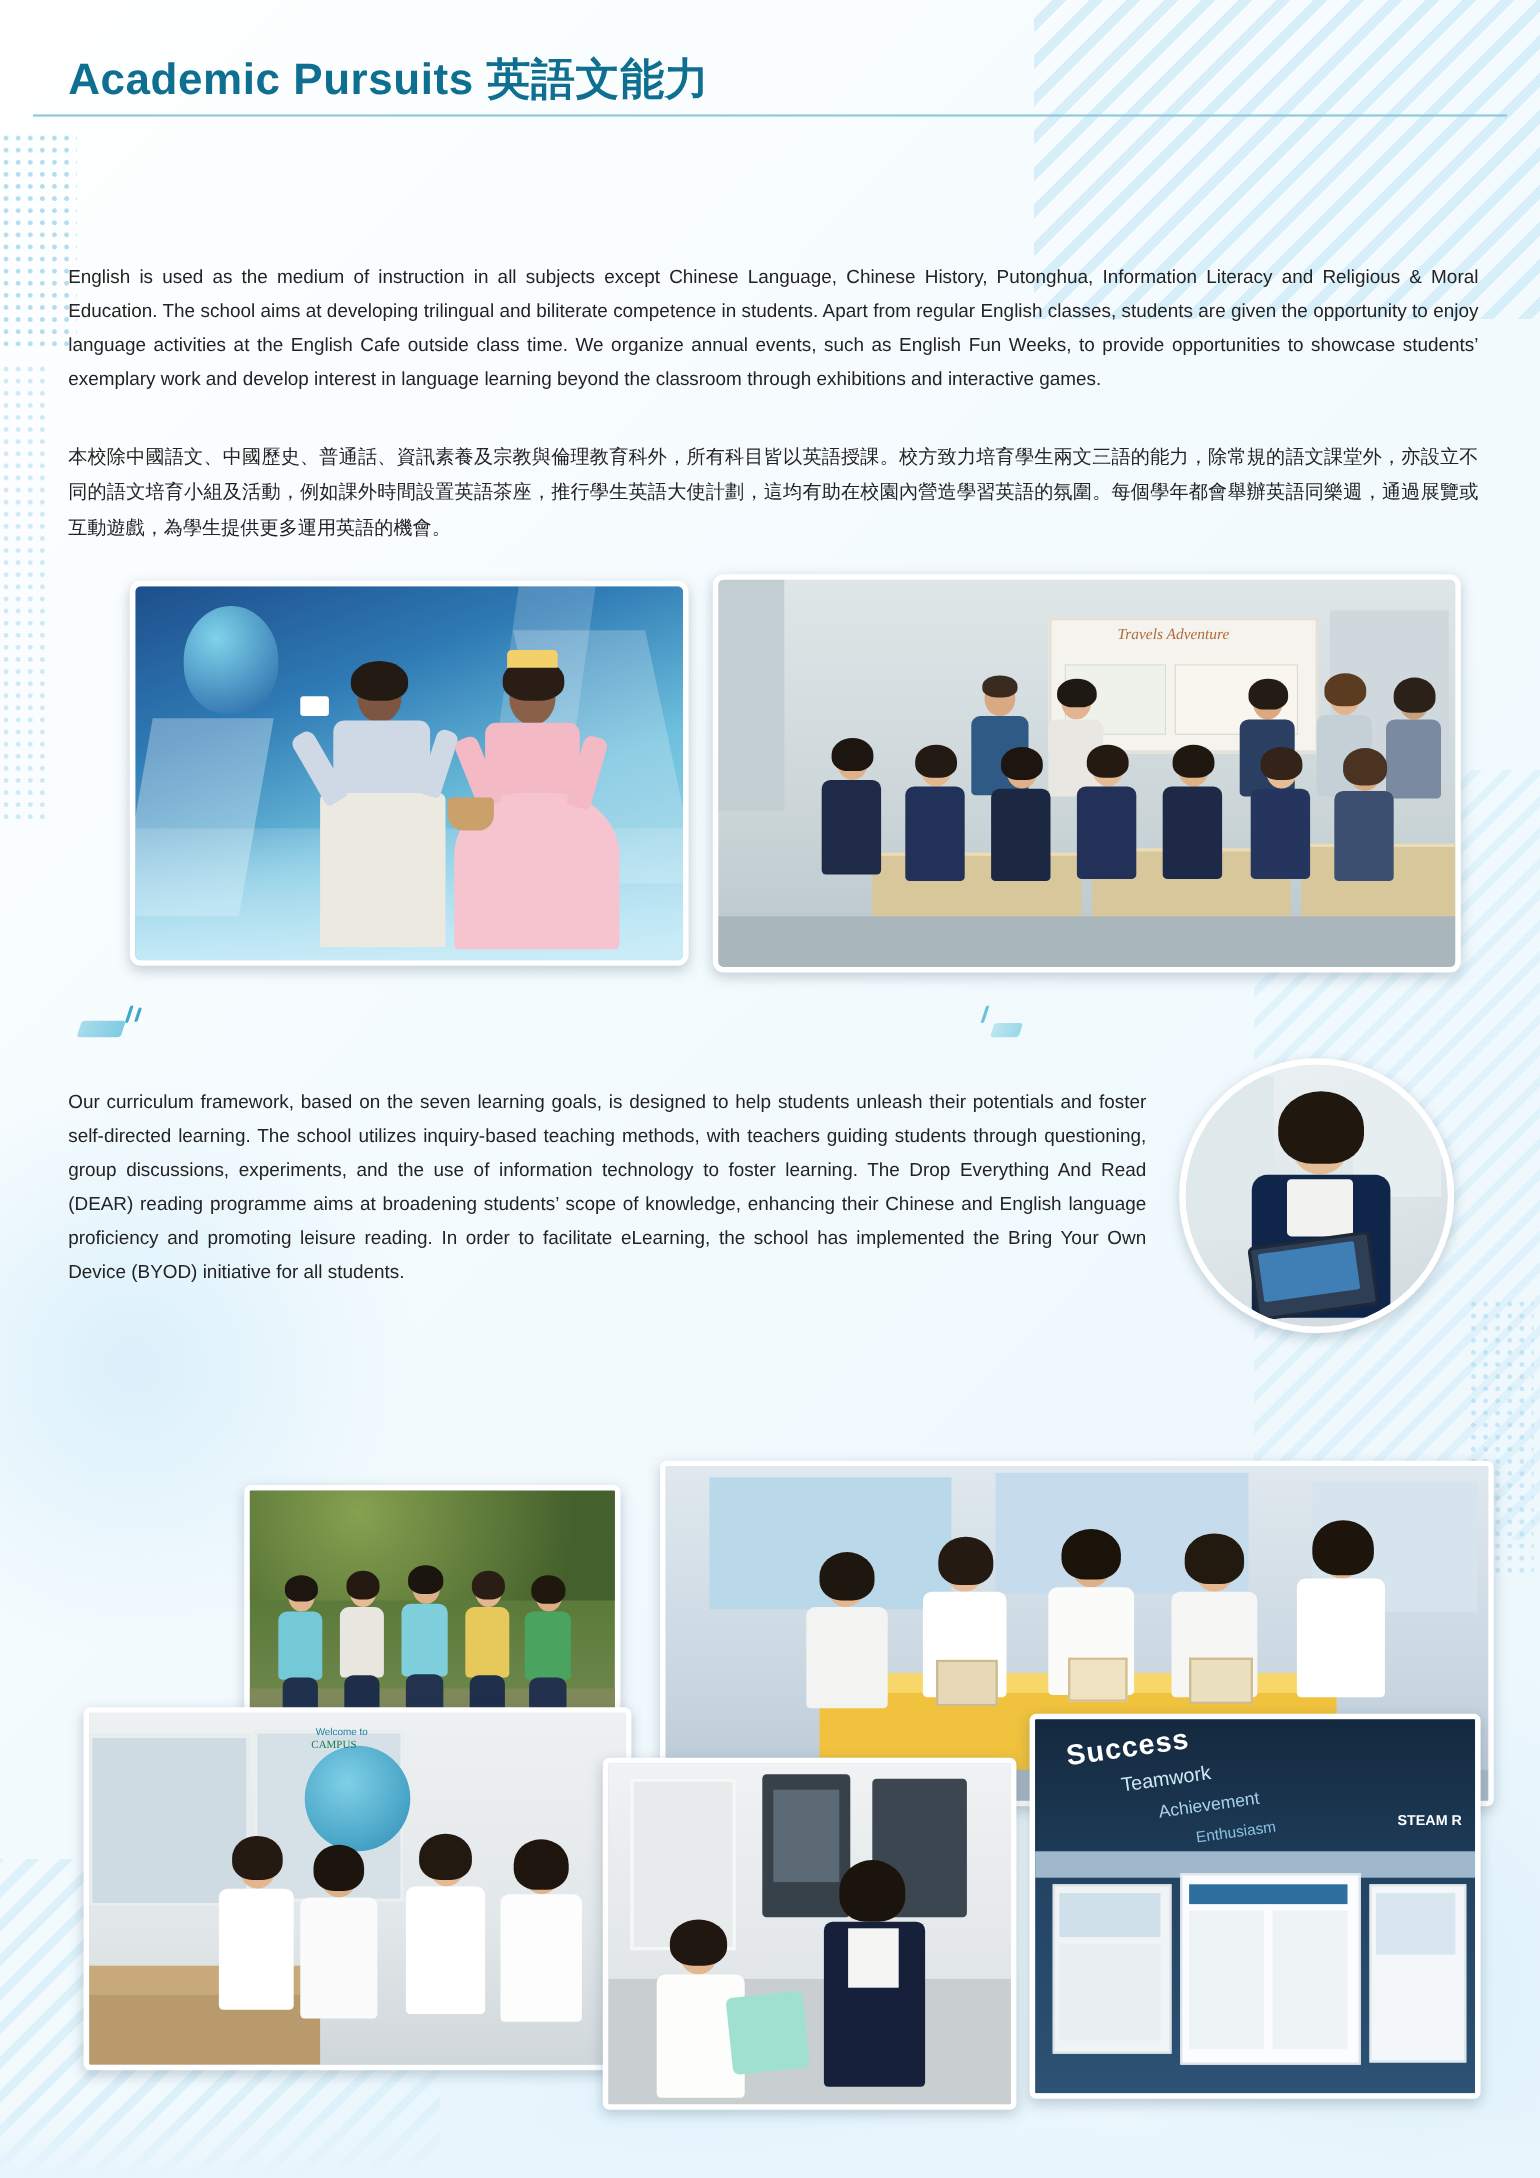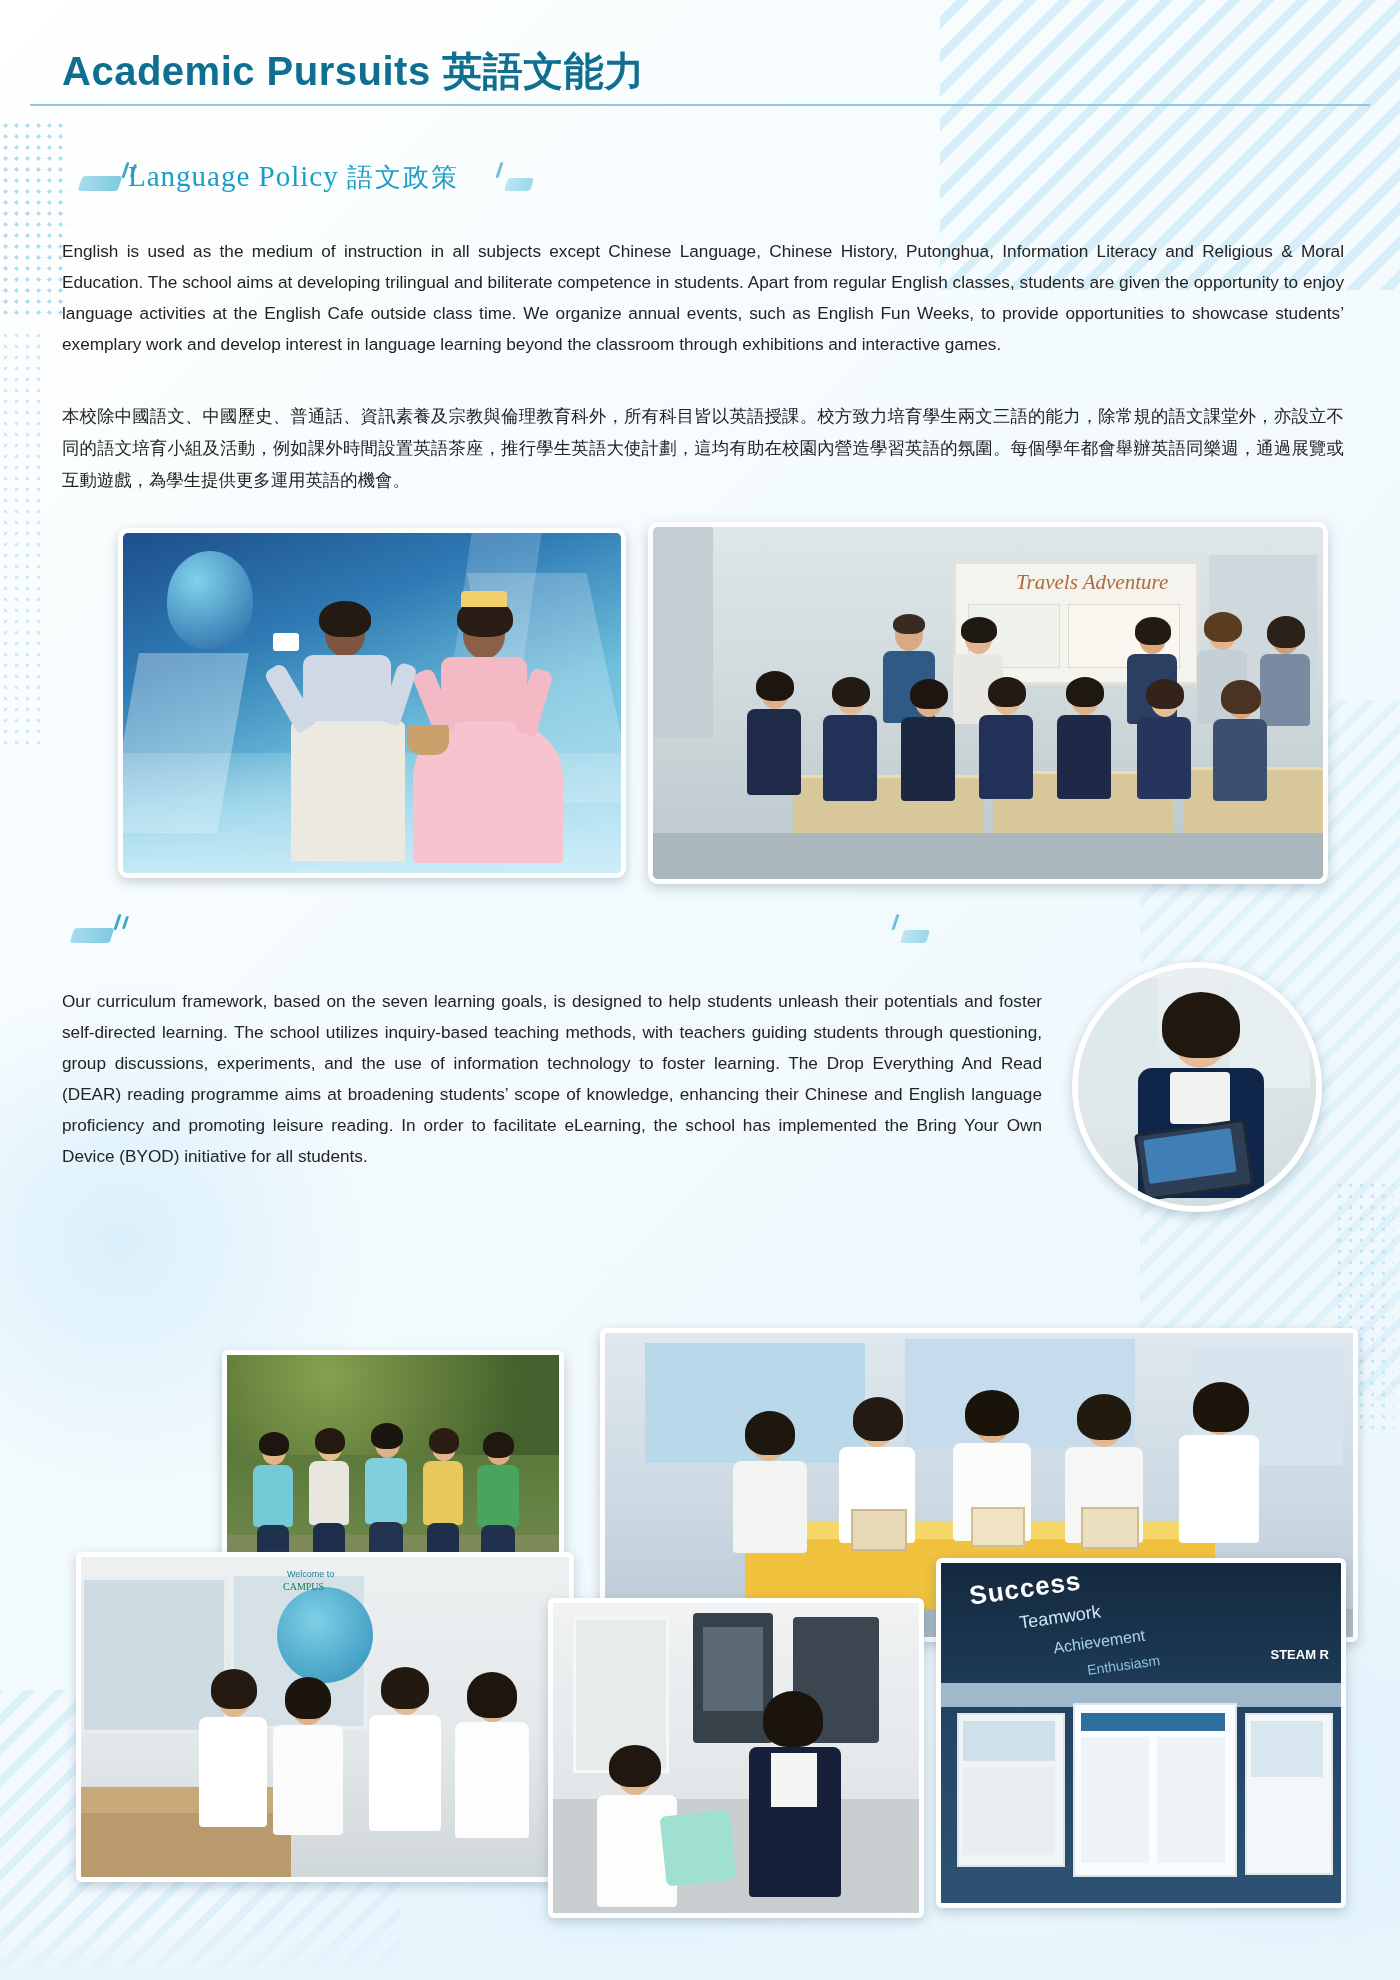--- a/index.html
+++ b/index.html
@@ -248,31 +248,20 @@
     <div class="wash-right"></div>
     <div class="wash-bottom"></div>
   </div>
 
   <div class="page-title">
     <span class="en">Academic Pursuits</span>
     <span class="zh">英語文能力</span>
   </div>
   <div class="title-rule"></div>
 
-  <div class="section-head" style="top:160px; left:80px; width:520px;">
-    <div class="sh-bar"></div>
-    <div class="sh-tick" style="left:44px;"></div>
-    <div class="sh-tick" style="left:52px; height:13px; top:4px;"></div>
-    <div class="sh-text">
-      <span>Language Policy</span>
-      <span class="zh">語文政策</span>
-    </div>
-    <div class="sh-tail" style="left:426px;"></div>
-    <div class="sh-tick" style="left:418px; background:#6ec0da;"></div>
-  </div>
 
   <div class="para-en" style="top:236px; left:62px; width:1282px;">English is used as the medium of instruction in all subjects except Chinese Language, Chinese History, Putonghua, Information Literacy and Religious &amp; Moral Education. The school aims at developing trilingual and biliterate competence in students. Apart from regular English classes, students are given the opportunity to enjoy language activities at the English Cafe outside class time. We organize annual events, such as English Fun Weeks, to provide opportunities to showcase students’ exemplary work and develop interest in language learning beyond the classroom through exhibitions and interactive games.</div>
 
   <div class="para-zh" style="top:400px; left:62px; width:1282px;">本校除中國語文、中國歷史、普通話、資訊素養及宗教與倫理教育科外，所有科目皆以英語授課。校方致力培育學生兩文三語的能力，除常規的語文課堂外，亦設立不同的語文培育小組及活動，例如課外時間設置英語茶座，推行學生英語大使計劃，這均有助在校園內營造學習英語的氛圍。每個學年都會舉辦英語同樂週，通過展覽或互動遊戲，為學生提供更多運用英語的機會。</div>
 
   <div class="photo" style="top:528px; left:118px; width:498px; height:340px; border-radius:10px;">
     <div class="ph-inner">
       <div class="p1-bg"></div>
       <div class="p1-balloon"></div>
       <div class="p1-crystal" style="left:0; top:120px; width:110px; height:180px; transform:skewX(-10deg);"></div>
@@ -301,21 +290,21 @@
         <div class="body" style="left:2px; top:140px; width:42px; height:30px; background:#caa16a; border-radius:4px 4px 14px 14px;"></div>
       </div>
     </div>
   </div>
 
   <div class="photo" style="top:522px; left:648px; width:670px; height:352px; border-radius:10px;">
     <div class="ph-inner">
       <div class="p2-bg"></div>
 
       <div class="p2-board" style="left:300px; top:34px; width:240px; height:118px;">
-        <div style="position:absolute; left:60px; top:6px; font-size:21px; color:#b06a3a; font-family:'Liberation Serif',serif; font-style:italic;">Travels Adventure</div>
+        <div style="position:absolute; left:60px; top:6px; font-size:14px; color:#b06a3a; font-family:'Liberation Serif',serif; font-style:italic;">Travels Adventure</div>
         <div style="position:absolute; left:12px; top:40px; width:90px; height:62px; background:#eef2ea; border:1px solid #d8dcd2;"></div>
         <div style="position:absolute; left:112px; top:40px; width:110px; height:62px; background:#f8f6ef; border:1px solid #ded9c8;"></div>
       </div>
       <div style="position:absolute; left:556px; top:28px; width:108px; height:150px; background:#cfd8dc;"></div>
       <div style="position:absolute; left:0; top:0; width:60px; height:210px; background:#c3ced2;"></div>
 
       <div class="p2-desk" style="left:140px; top:248px; width:190px; height:90px;"></div>
       <div class="p2-desk" style="left:340px; top:244px; width:180px; height:94px;"></div>
       <div class="p2-desk" style="left:530px; top:240px; width:140px; height:98px;"></div>
 

